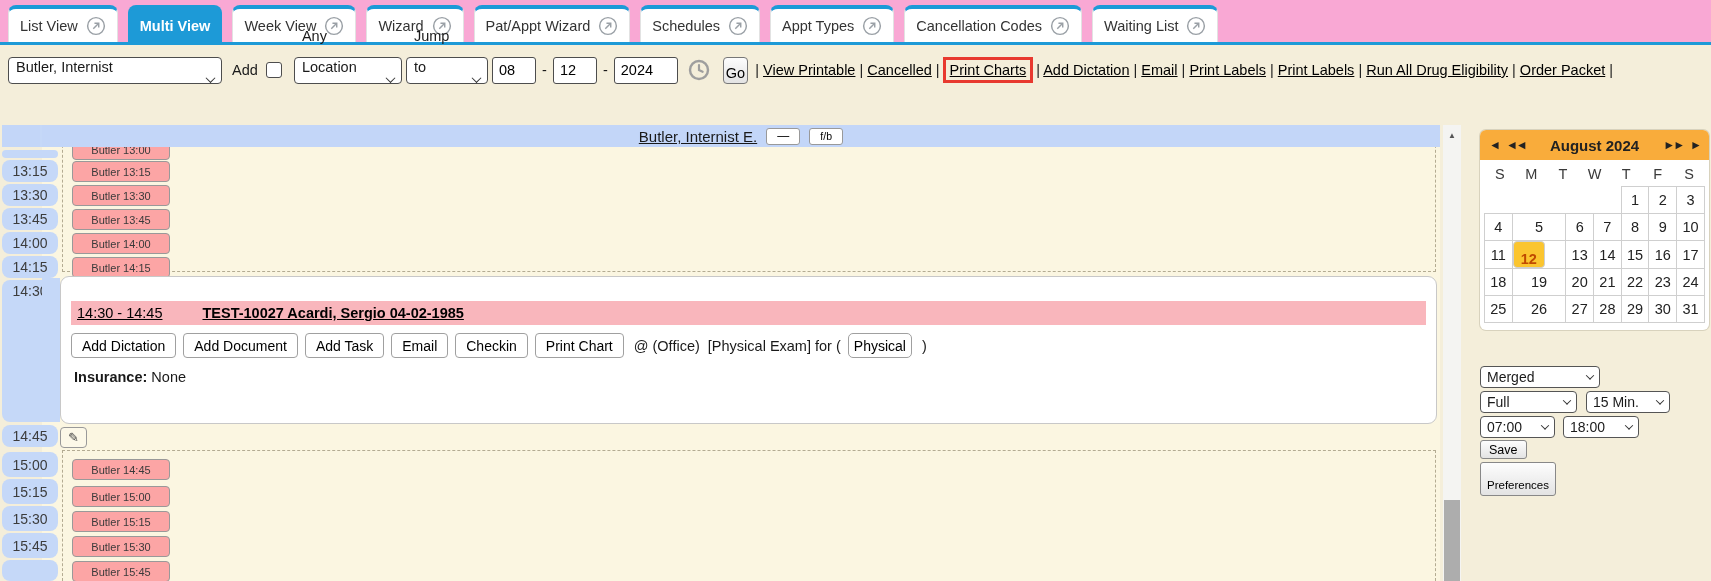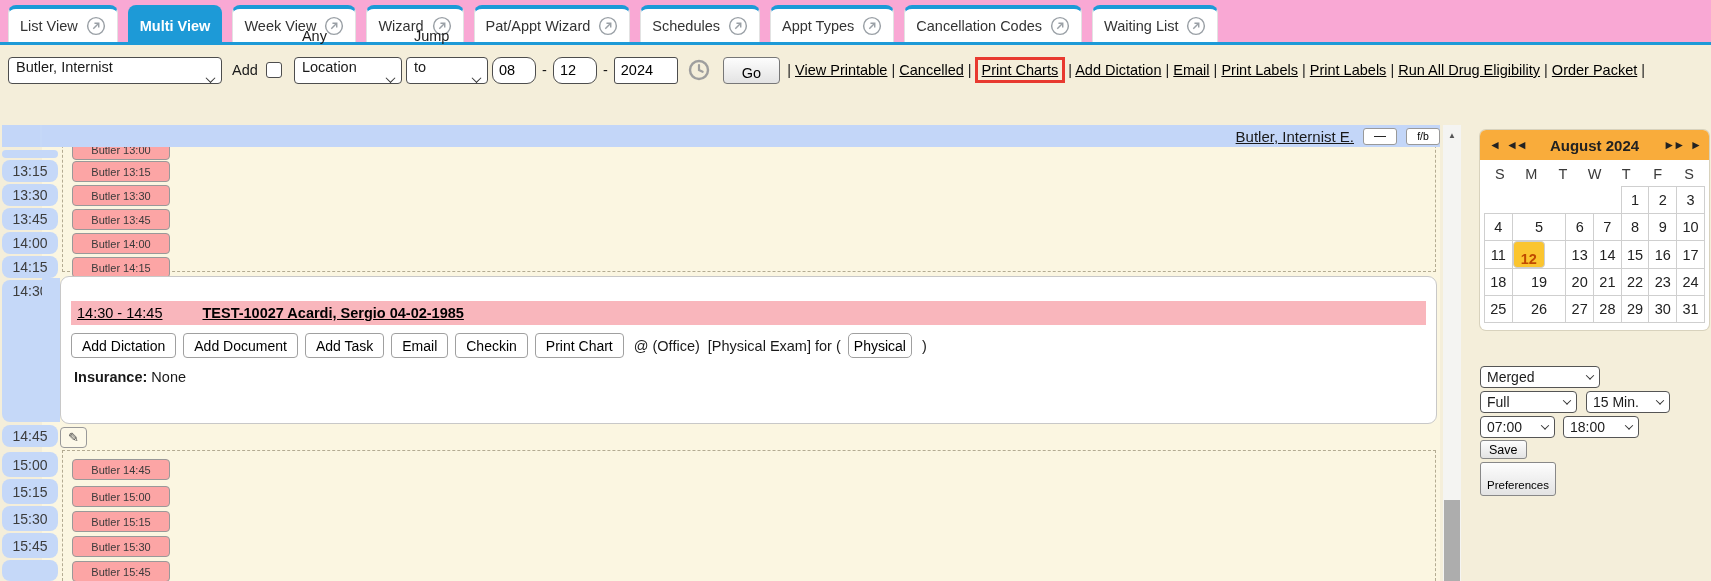--- a/index.html
+++ b/index.html
@@ -24,38 +24,38 @@
   .toolbar-inner { width:1655px; line-height:31px; }
   .toolbar-inner > * { vertical-align:middle; }
   .sel { display:inline-flex; align-items:flex-end; justify-content:space-between; gap:8px;
          height:27px; background:#fff; border:1.5px solid #4d4d4d; border-radius:4px;
          padding:0 7px; cursor:pointer; }
   .chev { width:7px; height:7px; border-right:1.8px solid #333; border-bottom:1.8px solid #333;
           transform:rotate(45deg) translate(-1px,-1px); flex:none; }
   .w214{width:214px;} .w108{width:108px;} .w82{width:82px;}
   .tb-input { height:27px; border:1.5px solid #4d4d4d; border-radius:3px; background:#fff;
               padding:0 6px; font:inherit; font-size:14.5px; }
-  .wi44{width:44px;border-radius:9px;} .wi64{width:64px;}
+  .wi44{width:44px;} .wi64{width:64px;}
   .lbl { margin:0 2px 0 6px; }
   .cbx { display:inline-block; width:16px; height:16px; border:1.5px solid #4d4d4d;
          border-radius:3px; background:#fff; vertical-align:middle; margin-left:2px; cursor:pointer; }
   .dash { margin:0 2px; }
   .clock { display:inline-flex; line-height:0; margin:0 5px; vertical-align:middle; }
-  .btn-go { height:27px; padding:0 18px; border:1.5px solid #777; border-radius:4px;
+  .btn-go { height:27px; padding:0 2px; border:1.5px solid #777; border-radius:4px;
             background:linear-gradient(#FDFDFD,#E3E3E3); font:inherit; font-size:14.5px;
             margin:0 3px; cursor:pointer; }
   .tlink { color:#000; text-decoration:underline; cursor:pointer; }
   .tlink, .sep { font-size:14.5px; }
   .tlink.hl { border:3px solid #E8392F; padding:2px 4px; margin:0 -1px; }
 
   
   .sched-bg { position:absolute; left:42px; top:125px; width:1398px; height:456px; background:#FBF6E1; }
   .sched-header { position:absolute; left:42px; top:125px; width:1398px; height:22px;
                   background:#C3D6F8; z-index:4; display:flex; align-items:center;
-                  justify-content:flex-end; gap:9px; }
+                  justify-content:center; gap:9px; }
   .timecol-header { position:absolute; left:2px; top:125px; width:38px; height:22px;
                     background:#C3D6F8; z-index:4; }
   .provider-link { font-size:15px; color:#1a1a1a; text-decoration:underline; cursor:pointer; }
   .mini-btn { height:17px; border:1px solid #999; border-radius:3px; background:#fff;
               font:inherit; cursor:pointer; line-height:1; }
   .btn-minus { width:34px; font-size:12px; }
   .btn-fb { width:34px; font-size:10.5px; }
 
   .time-cell { position:absolute; left:2px; width:56px; background:#C5D8F8; border-radius:8px;
                color:#3c3c3c; font-size:14px; display:flex; align-items:center; justify-content:center; }

